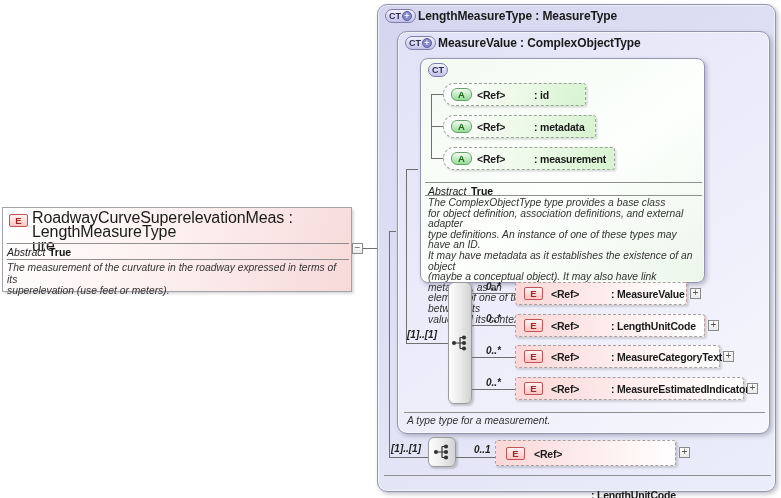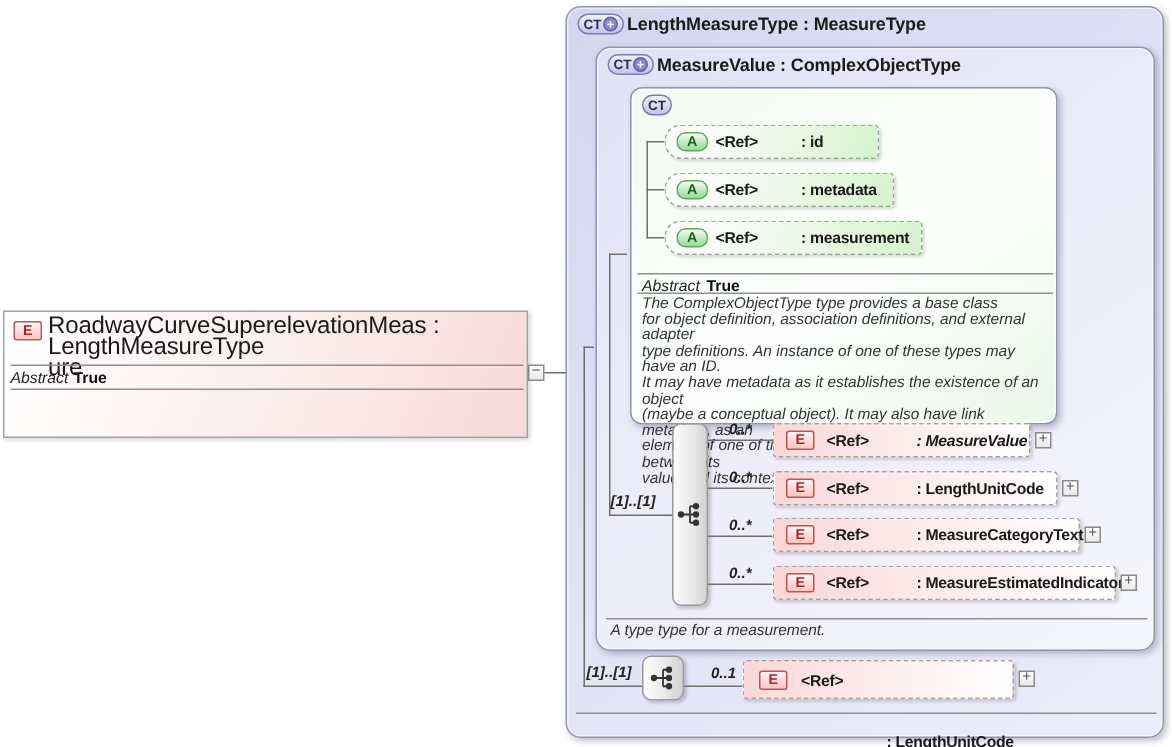--- a/index.html
+++ b/index.html
@@ -105,20 +105,22 @@
 <div id="canvas">
 
   <div class="card el-card" style="left:2px;top:207px;width:350px;height:85px;">
     <span class="e-icon" style="left:6px;top:6px;">E</span>
     <div class="el-title" style="left:29px;top:3px;width:318px;">RoadwayCurveSuperelevationMeas : LengthMeasureType
 ure</div>
     <div class="sep" style="left:4px;top:35px;width:342px;"></div>
     <span class="prop-label" style="left:4px;top:38px;">Abstract</span>
     <span class="prop-value" style="left:46px;top:38px;">True</span>
     <div class="sep" style="left:4px;top:51px;width:342px;"></div>
+    <div class="doc" style="left:4px;top:54px;width:340px;">The measurement of the curvature in the roadway expressed in terms of its
+superelevation (use feet or meters).</div>
   </div>
   <div class="expander" style="left:352px;top:243px;">−</div>
   <div class="hline" style="left:363px;top:248px;width:55px;"></div>
 
   <div class="card tcard lav1" style="left:377px;top:4px;width:399px;height:488px;">
     <span class="ct-icon" style="left:7px;top:4px;">
       <span class="ct-txt">CT</span>
       <span class="plus-circle">+</span>
     </span>
     <div class="card-title" style="left:40px;top:4px;">LengthMeasureType : MeasureType</div>
@@ -199,21 +201,21 @@
   <div class="hline" style="left:472px;top:389px;width:43px;"></div>
 
   <span class="occurs" style="left:486px;top:281px;">0..*</span>
   <span class="occurs" style="left:486px;top:313px;">0..*</span>
   <span class="occurs" style="left:486px;top:345px;">0..*</span>
   <span class="occurs" style="left:486px;top:377px;">0..*</span>
 
   <div class="elem-box" style="left:515px;top:282px;width:172px;">
     <span class="e-icon" style="left:8px;top:4px;">E</span>
     <span class="box-text" style="left:35px;">&lt;Ref&gt;</span>
-    <span class="box-text" style="left:95px;font-style:italic;">: MeasureValue</span>
+    <span class="box-text" style="left:95px;">: MeasureValue</span>
   </div>
   <div class="expander" style="left:690px;top:288px;">+</div>
 
   <div class="elem-box" style="left:515px;top:314px;width:190px;">
     <span class="e-icon" style="left:8px;top:4px;">E</span>
     <span class="box-text" style="left:35px;">&lt;Ref&gt;</span>
     <span class="box-text" style="left:95px;">: LengthUnitCode</span>
   </div>
   <div class="expander" style="left:708px;top:320px;">+</div>
 

